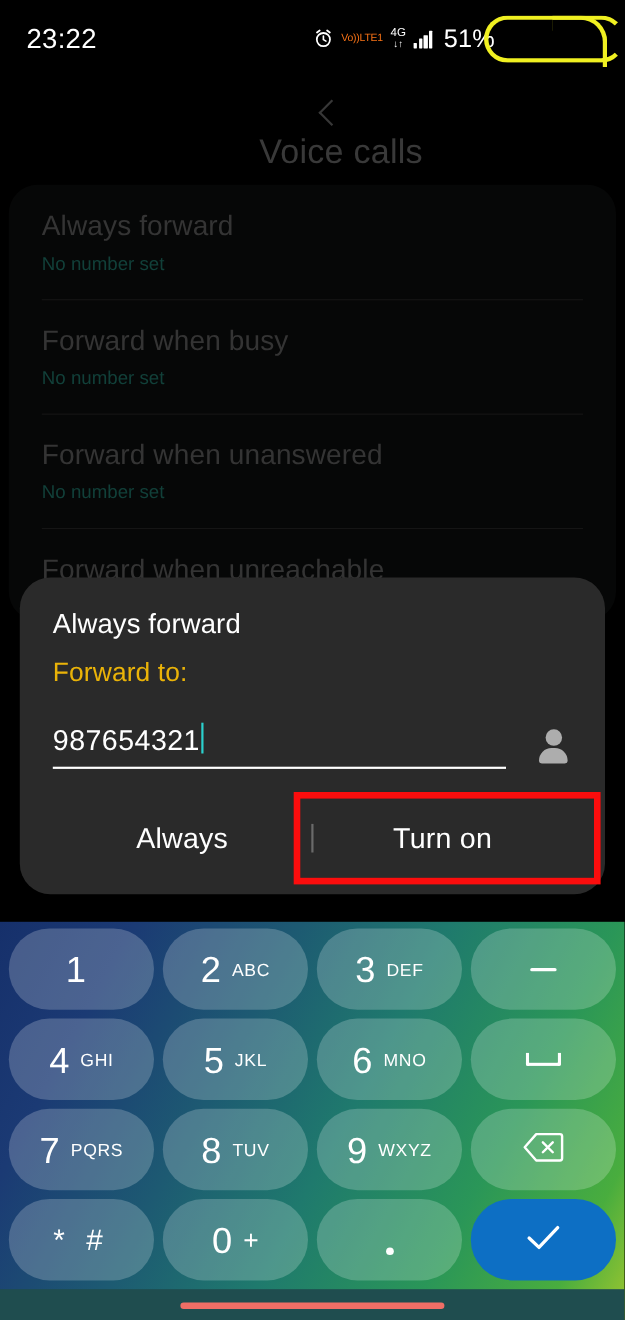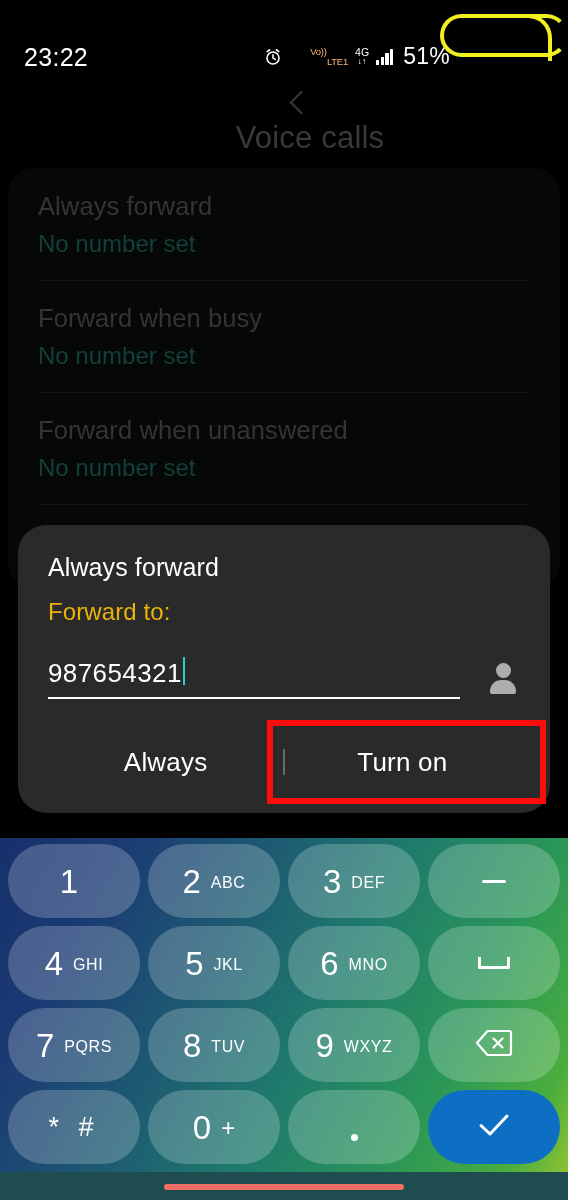--- a/index.html
+++ b/index.html
@@ -20,21 +20,21 @@
     overflow: hidden;
   }
 
   
   .status-bar {
     position: absolute;
     top: 0; left: 0;
     width: 568px;
     height: 70px;
     display: flex;
-    align-items: flex-end;
+    align-items: center;
     justify-content: space-between;
     padding: 0 22px 0 24px;
     background: #000;
     z-index: 5;
   }
   .status-clock {
     color: #ffffff;
     font-size: 25px;
     letter-spacing: 0.3px;
     line-height: 1;
@@ -42,27 +42,27 @@
   }
   .status-right {
     display: flex;
     align-items: center;
     gap: 7px;
     padding-right: 96px;
   }
   .alarm-icon { width: 18px; height: 18px; position: relative; display:block; }
   .volte-stack {
     display: flex;
-    flex-direction: column;
+    flex-direction: row;
     align-items: center;
     line-height: 1;
-    color: #fdba74;
+    color: #f97316;
   }
   .volte-top { font-size: 9.5px; letter-spacing: -0.2px; }
-  .volte-bot { font-size: 9.5px; letter-spacing: -0.2px; padding-left: 38px; }
+  .volte-bot { font-size: 9.5px; letter-spacing: -0.2px; }
   .net-stack {
     display: flex;
     flex-direction: column;
     align-items: center;
     line-height: 1;
     color: #fff;
   }
   .net-top { font-size: 10.5px; font-weight: 400; }
   .net-bot { font-size: 9px; }
   .signal-bars {
@@ -166,21 +166,21 @@
     background: #232424;
   }
   .row-title {
     color: #575757;
     font-size: 25.5px;
     line-height: 1.15;
     letter-spacing: 0.1px;
   }
   .row-sub {
     color: #1d6b60;
-    font-size: 24px;
+    font-size: 17px;
     margin-top: 9px;
     line-height: 1.15;
   }
 
   
   .scrim {
     position: absolute;
     inset: 0;
     background: rgba(0,0,0,0.40);
     z-index: 3;

